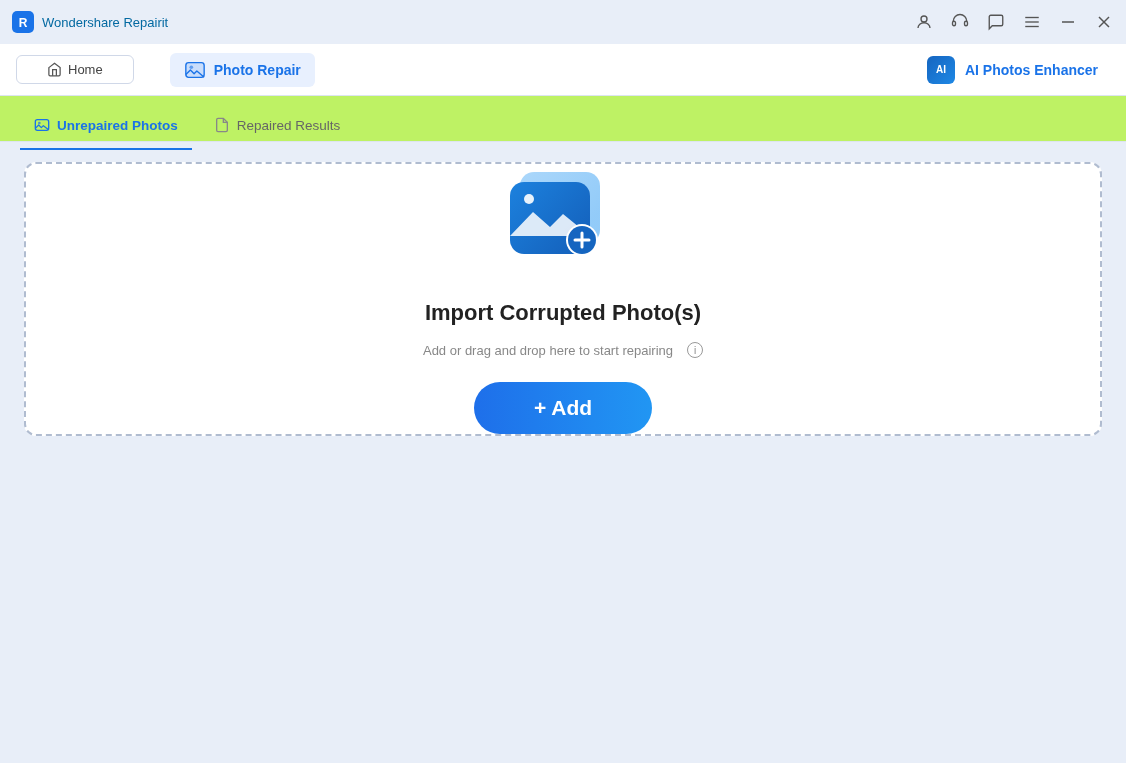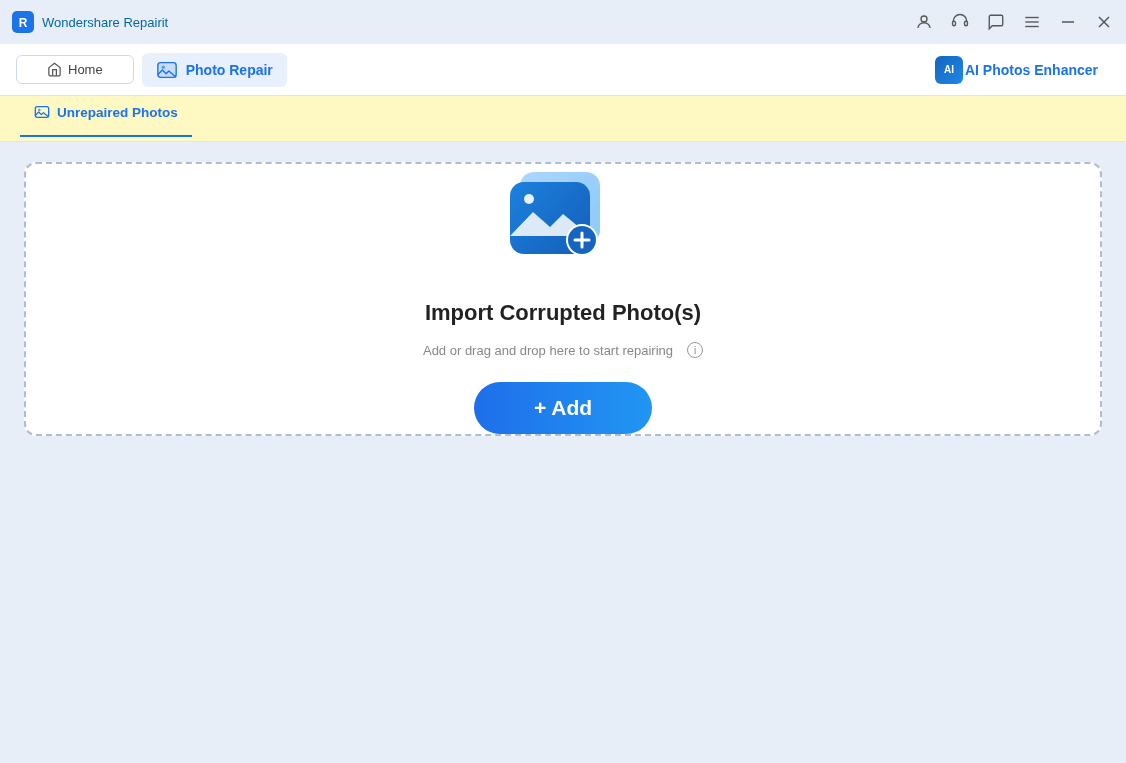--- a/index.html
+++ b/index.html
@@ -89,34 +89,35 @@
       color: #444;
     }
     .photo-repair-tab {
       display: flex;
       align-items: center;
       gap: 8px;
       padding: 6px 14px;
       background: #e8f0fe;
       border-radius: 6px;
       cursor: pointer;
+      margin-left: 28px;
     }
     .photo-repair-icon {
       width: 22px;
       height: 22px;
     }
     .photo-repair-label {
       font-size: 14px;
       font-weight: 600;
       color: #1a73e8;
     }
     .nav-right {
       display: flex;
       align-items: center;
-      gap: 2px;
+      gap: 10px;
       cursor: pointer;
       padding: 6px 12px;
       border-radius: 8px;
     }
     .ai-badge {
       width: 28px;
       height: 28px;
       background: linear-gradient(135deg, #1565c0, #1e88e5);
       border-radius: 6px;
       display: flex;
@@ -128,27 +129,26 @@
     }
     .ai-enhancer-label {
       font-size: 14px;
       font-weight: 600;
       color: #1a73e8;
     }
 
     
     .sub-tabs {
       height: 46px;
-      background: #fef9c3;
-      display: flex;
-      align-items: flex-start;
+      background: #bef264;
+      display: flex;
+      align-items: flex-end;
       padding: 0 20px;
       gap: 8px;
       border-bottom: 1px solid #dde5f0;
-      flex-direction: column;
     }
     .sub-tab {
       display: flex;
       align-items: center;
       gap: 7px;
       padding: 8px 14px;
       cursor: pointer;
       border-radius: 6px;
       font-size: 13.5px;
       color: #666;
@@ -327,20 +327,27 @@
 </div>
 
 <div class="sub-tabs">
   <div class="sub-tab active">
     <svg width="16" height="16" viewBox="0 0 24 24" fill="none">
       <rect x="2" y="4" width="20" height="16" rx="3" stroke="#1a73e8" stroke-width="2"></rect>
       <circle cx="8" cy="9" r="2" fill="#1a73e8" opacity="0.7"></circle>
       <path d="M2 17l5-5 4 4 3-3 8 6" stroke="#1a73e8" stroke-width="1.8" stroke-linejoin="round"></path>
     </svg>
     <span>Unrepaired Photos</span>
+  </div>
+  <div class="sub-tab">
+    <svg width="16" height="16" viewBox="0 0 24 24" fill="none">
+      <path d="M14 2H6a2 2 0 00-2 2v16a2 2 0 002 2h12a2 2 0 002-2V8z" stroke="#888" stroke-width="2"></path>
+      <polyline points="14 2 14 8 20 8" stroke="#888" stroke-width="2"></polyline>
+    </svg>
+    <span>Repaired Results</span>
   </div>
 </div>
 
 <div class="main-content">
   <div class="drop-zone">
 
     <div class="photo-svg-container">
       <svg width="130" height="120" viewBox="0 0 130 120" fill="none">
 
         <rect x="22" y="8" width="80" height="72" rx="14" fill="url(#backGrad)" opacity="0.7"></rect>

